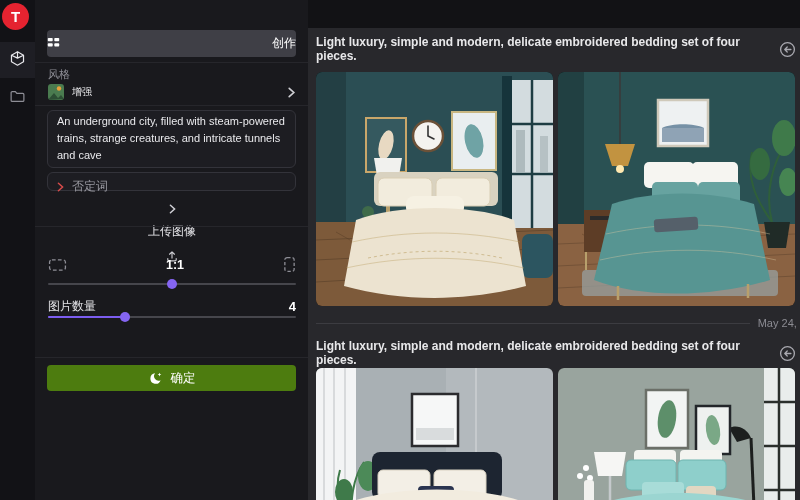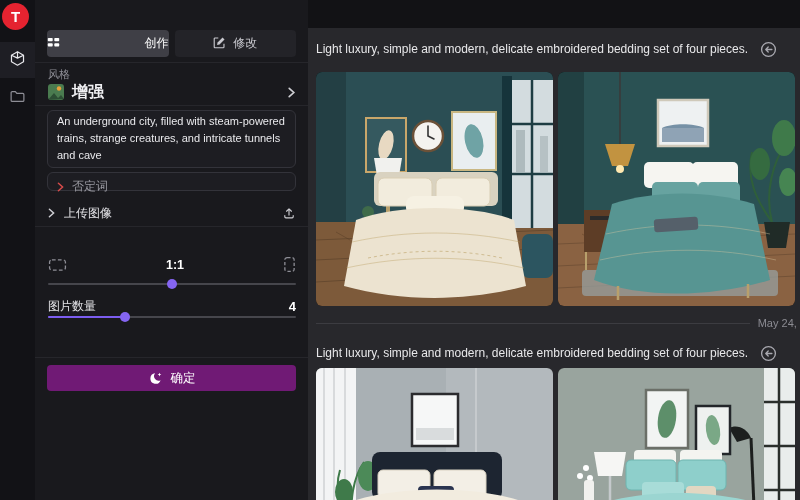--- a/index.html
+++ b/index.html
@@ -18,53 +18,53 @@
   .panel { position:absolute; left:35px; top:0; width:273px; height:500px; background:#19191d; z-index:4; }
   .sep { position:absolute; left:0; width:273px; height:1px; background:#26262b; }
   .tabs { position:absolute; left:12px; top:30px; width:249px; height:27px; display:flex; gap:6px; }
   .tab { flex:1; display:flex; align-items:center; justify-content:center; gap:7px; border-radius:4px;
          font-size:12px; color:#c9c9cf; background:#232328; cursor:pointer; }
   .tab.active { background:#3f3f46; color:#fff;justify-content:space-between; }
   .lbl-sm { font-size:11px; color:#8f8f97;text-align:right; }
   .style-label { position:absolute; left:13px; top:67px; }
   .style-row { position:absolute; left:13px; top:83px; width:248px; height:18px; display:flex; align-items:center; gap:8px; }
   .style-chip { width:16px; height:16px; border-radius:3px; overflow:hidden; flex:0 0 auto; }
-  .style-name { font-size:16px; font-weight:bold; color:#f0f0f3; flex:1; }
+  .style-name { font-size:10px; font-weight:normal; color:#f0f0f3; flex:1; }
   .chev { color:#cfcfd4; display:flex; align-items:center; }
   .box { position:absolute; left:12px; width:249px; border:1px solid #33333a; border-radius:6px; background:#1d1d22; }
   .box-head { display:flex; align-items:center; gap:8px; padding:6px 9px 2px 9px; font-size:12px; color:#cfcfd4; }
   .box-head.only { padding:5px 9px; }
   .prompt-box { top:110px; height:58px; }
   .prompt-text { padding:2px 9px; font-size:11px; line-height:1.55; color:#e9e9ec; }
   .neg-box { top:172px; height:19px; }
   .neg-box .box-head { color:#9a9aa2; }
   .row-line { position:absolute; left:13px; width:248px; display:flex; align-items:center; gap:9px; font-size:12px; color:#e3e3e7; }
-  .upload-row { top:204px; height:18px; }
+  .upload-row { top:204px; height:18px;flex-direction:column; }
   .settings-row { top:232px; height:16px; }
   .ratio-row { top:256px; height:17px;justify-content:center; }
   .ratio-val { flex:1; text-align:center; font-size:12.5px; font-weight:bold; color:#fff; }
   .icon-dim { color:#8e8e96; display:flex; }
   .slider { position:absolute; left:13px; width:248px; height:10px; --pct:50%; cursor:pointer; }
   .slider .track { position:absolute; left:0; right:0; top:4px; height:2px; background:#46464c; border-radius:2px; }
   .slider .fill { position:absolute; left:0; top:4px; height:2px; width:var(--pct); background:#7c5df0; border-radius:2px; }
   .slider .thumb { position:absolute; left:var(--pct); top:5px; width:10px; height:10px; border-radius:50%;
                    background:#8565f2; transform:translate(-50%,-50%); }
   .ratio-slider { top:279px; }
   .count-row { top:299px; height:15px; }
   .count-row .cnt { flex:1; text-align:right; font-weight:bold; font-size:13px; color:#fff; }
   .count-slider { top:312px; }
   .adv-row { top:331px; height:17px; color:#d8d8dc; }
   .confirm { position:absolute; left:12px; top:365px; width:249px; height:26px; border:none; border-radius:4px;
-             background:#701a75; color:#fff; font-size:12.5px; display:flex; align-items:center; justify-content:center;
+             background:#4d7c0f; color:#fff; font-size:12.5px; display:flex; align-items:center; justify-content:center;
              gap:8px; cursor:pointer; font-family:inherit; }
 
   
   .main { position:absolute; left:308px; top:0; width:492px; height:500px; background:#28282c; }
   .topstrip { position:absolute; left:0; top:0; width:492px; height:28px; background:#121215; }
-  .g-head { position:absolute; left:8px; width:480px; height:18px; display:flex; align-items:center; gap:12px; }
+  .g-head { position:absolute; left:8px; width:480px; height:18px; display:flex; align-items:center; gap:12px;font-weight:bold; }
   .g-prompt { font-size:12px; color:#e8e8ea; }
   .reuse { width:17px; height:17px; color:#a9a9b0; display:flex; cursor:pointer; }
   .g-head1 { top:40px; } .g-head2 { top:344px; }
   .thumb { position:absolute; width:237px; height:234px; border-radius:6px; overflow:hidden; background:#000; cursor:pointer; }
   .thumb svg { display:block; width:100%; height:100%; }
   .r1 { top:72px; } .r2 { top:368px; }
   .c1 { left:8px; } .c2 { left:250px; }
   .g-foot { position:absolute; left:8px; top:315px; width:490px; height:16px; display:flex; align-items:center; gap:8px; }
   .g-foot .line { flex:1; height:1px; background:#3c3c41; }
   .g-date { font-size:11px; color:#8b8b92; white-space:nowrap; }
@@ -98,29 +98,20 @@
     <div class="tab active">
       <span>
         <svg width="13" height="13" viewBox="0 0 16 16" fill="currentColor">
           <rect x="1" y="2.5" width="6" height="4" rx="1"></rect>
             <rect x="9" y="2.5" width="6" height="4" rx="1"></rect>
           <rect x="1" y="9" width="6" height="4" rx="1"></rect>
             <rect x="9" y="9" width="6" height="4" rx="1"></rect>
         </svg>
       </span>
       <span>创作</span>
-    </div>
-    <div class="tab">
-      <span>
-        <svg width="13" height="13" viewBox="0 0 16 16" fill="none" stroke="currentColor" stroke-width="1.4">
-          <path d="M13.5 9.5v4a1 1 0 0 1-1 1h-10a1 1 0 0 1-1-1v-10a1 1 0 0 1 1-1h4"></path>
-          <path d="M11.8 1.8l2.4 2.4-6.2 6.2-3 .6.6-3z" fill="currentColor" stroke="none"></path>
-        </svg>
-      </span>
-      <span>修改</span>
     </div>
   </div>
   <div class="sep" style="top:62px;"></div>
 
   <div class="lbl-sm style-label">风格</div>
   <div class="style-row">
     <span class="style-chip">
       <svg width="16" height="16" viewBox="0 0 16 16">
         <rect width="16" height="16" fill="#4a7b4f"></rect>
           <circle cx="11" cy="4.5" r="2.2" fill="#e8a23c"></circle>

